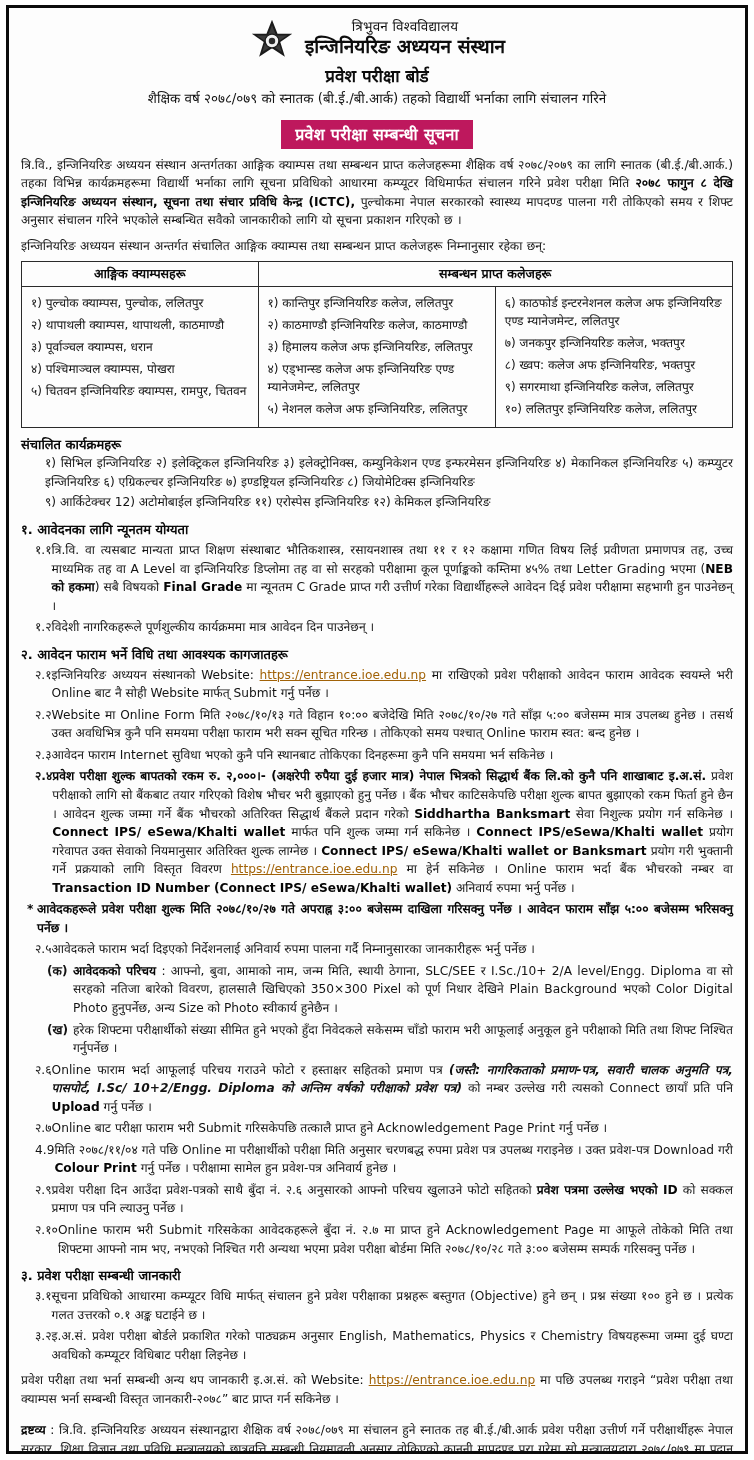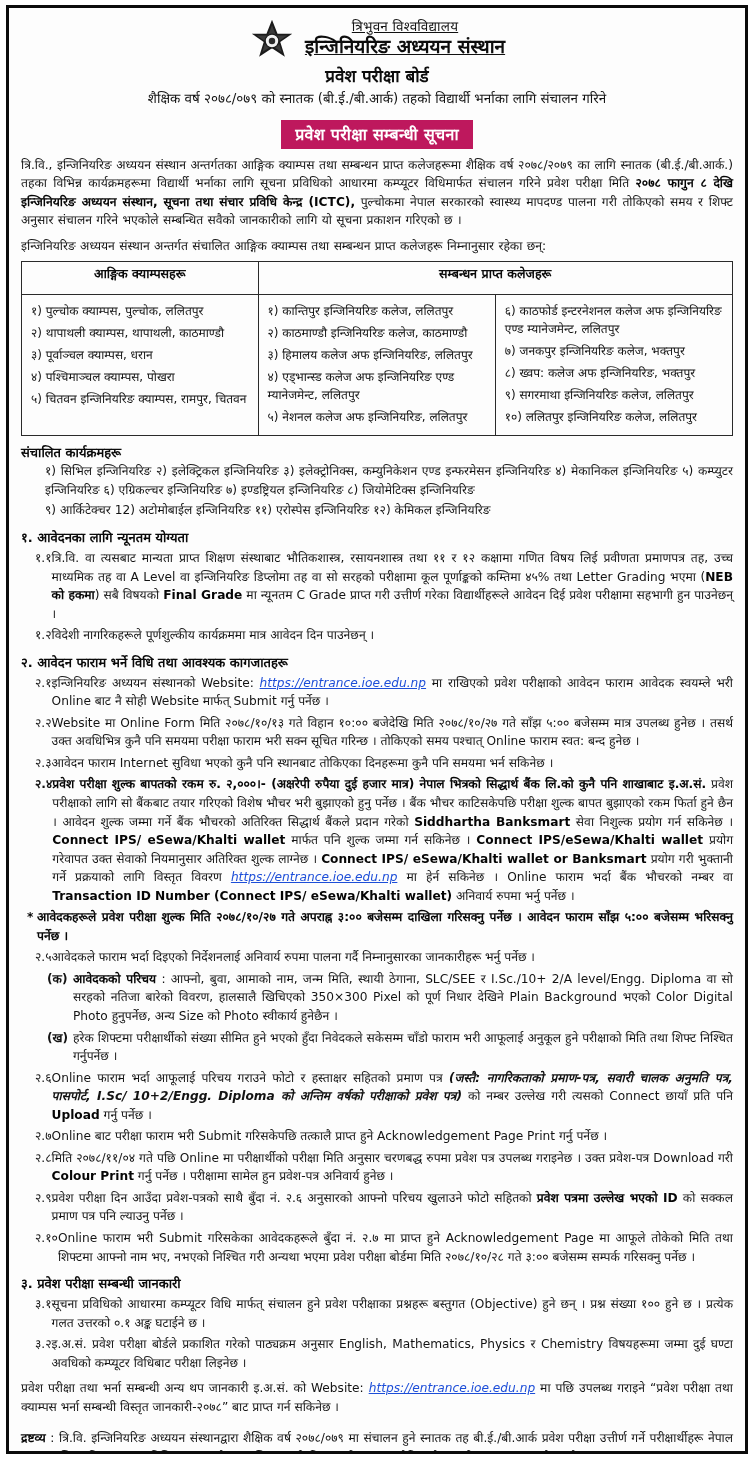--- a/index.html
+++ b/index.html
@@ -33,21 +33,20 @@
   
   .hdr {
     text-align: center;
     color: #111;
   }
   .hdr-top {
     display: flex;
     align-items: center;
     justify-content: center;
     gap: 10px;
-    text-decoration: underline;
   }
   .logo {
     width: 46px;
     height: 46px;
     flex: 0 0 46px;
     position: relative;
     margin-top: 4px;
   }
   .logo svg { display:block; }
   .hdr-titles { text-align: center; }
@@ -90,38 +89,38 @@
   .para {
     font-size: 12.2px;
     line-height: 1.52;
     text-align: justify;
     color: #131313;
     margin: 7px 0 0 0;
     word-spacing: .5px;
   }
   .para.tight { }
   b, strong { font-weight: bold; color:#060606; }
-  .lnk { text-decoration: underline; color:#1d4ed8;font-style:italic; }
+  .lnk { text-decoration: underline; color:#a16207; }
   
   table.clg {
     width: 100%;
     border-collapse: collapse;
     margin-top: 6px;
     table-layout: fixed;
   }
   table.clg th, table.clg td {
     border: 1px solid #2a2a2a;
     vertical-align: top;
     padding: 3px 5px 5px 5px;
   }
   table.clg th {
     text-align: center;
     font-size: 12.6px;
     font-weight: bold;
-    padding: 3px 4px 12px 4px;
+    padding: 3px 4px 4px 4px;
     color:#0b0b0b;
   }
   table.clg td {
     font-size: 12px;
     line-height: 1.5;
     color:#131313;
   }
   .cell-list { margin:0; padding:0; list-style:none; }
   .cell-list li { margin:4px; padding:0; }
   
@@ -306,21 +305,21 @@
       <span class="idx">२.६</span>
       <span class="txt"><span>Online फाराम भर्दा आफूलाई परिचय गराउने फोटो र हस्ताक्षर सहितको प्रमाण पत्र </span><span class="ital-bold">(जस्तै: नागरिकताको प्रमाण-पत्र, सवारी चालक अनुमति पत्र, पासपोर्ट, I.Sc/ 10+2/Engg. Diploma को अन्तिम वर्षको परीक्षाको प्रवेश पत्र)</span><span> को नम्बर उल्लेख गरी त्यसको Connect छायाँ प्रति पनि </span><b>Upload</b><span> गर्नु पर्नेछ ।</span></span>
     </div>
 
     <div class="item">
       <span class="idx">२.७</span>
       <span class="txt">Online बाट परीक्षा फाराम भरी Submit गरिसकेपछि तत्कालै प्राप्त हुने Acknowledgement Page Print गर्नु पर्नेछ ।</span>
     </div>
 
     <div class="item">
-      <span class="idx">२.८</span>
+      <span class="idx">4.9</span>
       <span class="txt"><span>मिति २०७८/११/०४  गते पछि Online मा परीक्षार्थीको परीक्षा मिति अनुसार चरणबद्ध रुपमा प्रवेश पत्र उपलब्ध गराइनेछ । उक्त प्रवेश-पत्र Download गरी   </span><b>Colour Print</b><span> गर्नु पर्नेछ । परीक्षामा सामेल हुन प्रवेश-पत्र अनिवार्य हुनेछ ।</span></span>
     </div>
 
     <div class="item">
       <span class="idx">२.९</span>
       <span class="txt"><span>प्रवेश परीक्षा दिन आउँदा प्रवेश-पत्रको साथै बुँदा नं. २.६ अनुसारको आफ्नो परिचय खुलाउने फोटो सहितको </span><b>प्रवेश पत्रमा उल्लेख भएको ID</b><span> को सक्कल प्रमाण पत्र पनि ल्याउनु पर्नेछ ।</span></span>
     </div>
 
     <div class="item">
       <span class="idx" style="flex:0 0 34px">२.१०</span>

